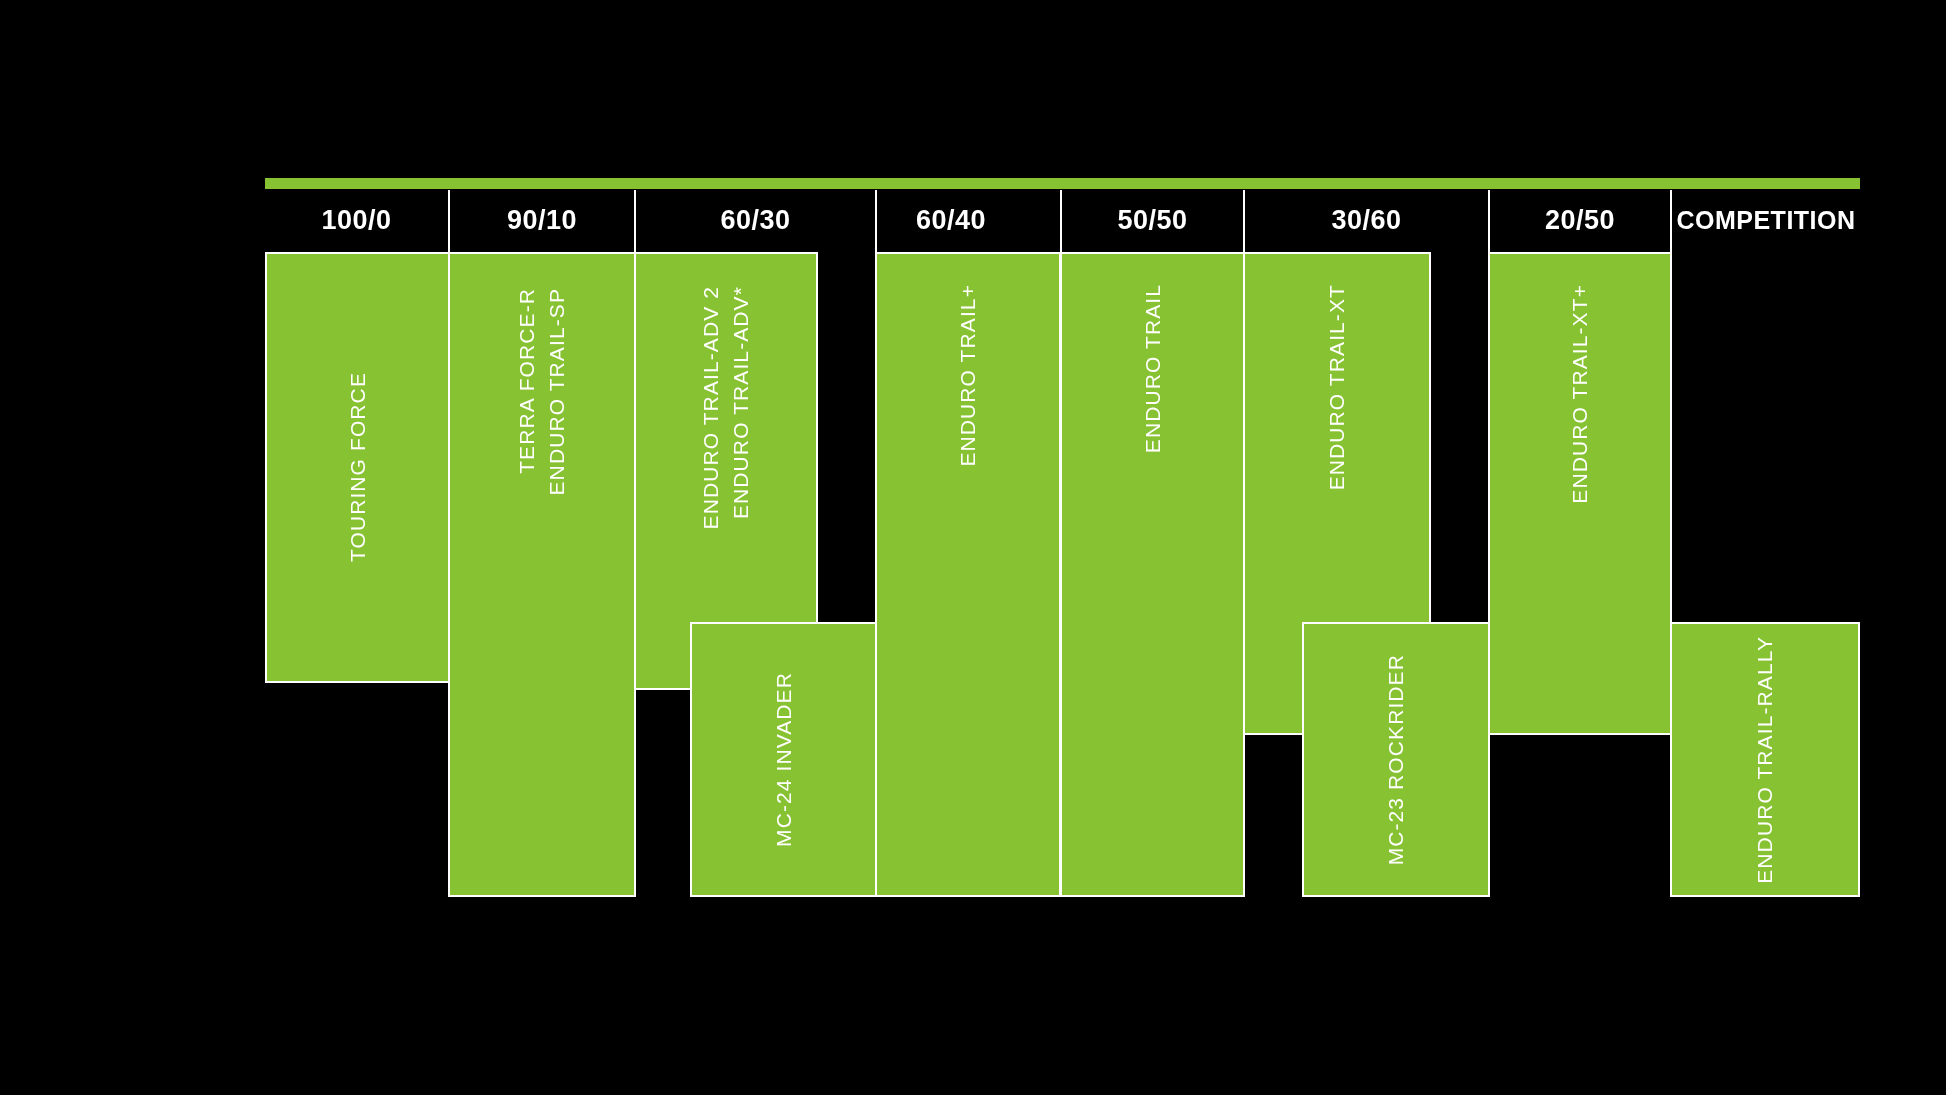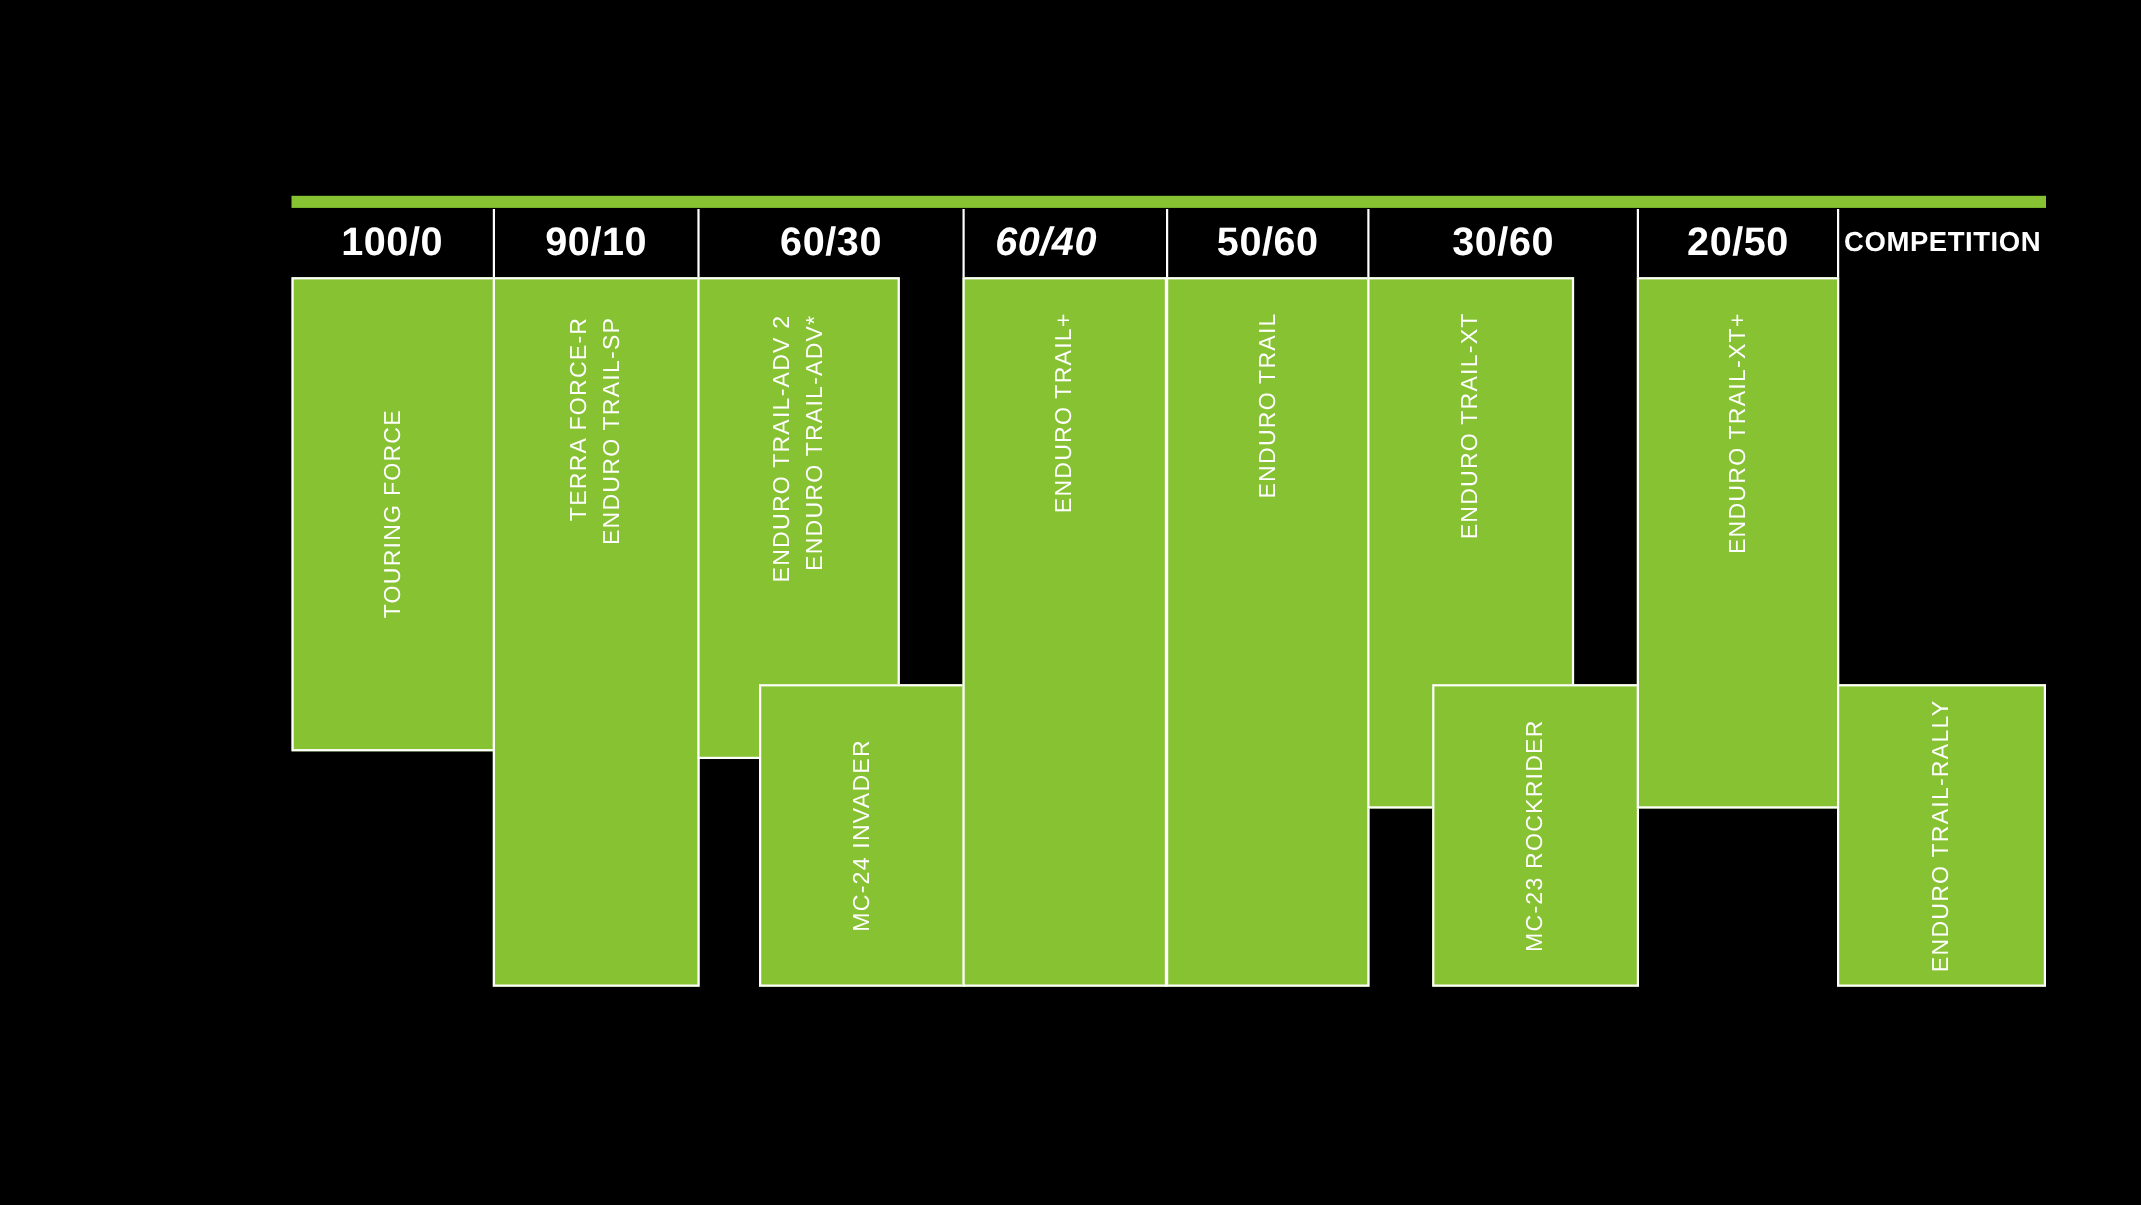--- a/index.html
+++ b/index.html
@@ -4,21 +4,21 @@
 <style>
   html,body{margin:0;padding:0;background:#000;}
   body{width:1946px;height:1095px;overflow:hidden;
        font-family:"Liberation Sans","DejaVu Sans",sans-serif;}
   #stage{position:relative;width:1946px;height:1095px;background:#000;}
 
   
   .accent-rule{position:absolute;background:#86c232;}
   .hdr-cell{position:absolute;display:flex;align-items:center;justify-content:center;
             color:#ffffff;font-weight:700;letter-spacing:.5px;
-            font-size:36px;font-stretch:condensed;}
+            font-size:27px;font-stretch:condensed;}
   .hdr-cell.small{font-size:25px;}
   .vline{position:absolute;background:#ffffff;width:2px;}
 
   
   .bar{position:absolute;background:#86c232;border:2px solid #ffffff;
        box-sizing:border-box;overflow:hidden;}
   .bar-labels{position:absolute;left:0;top:0;width:100%;height:100%;
               display:flex;align-items:center;justify-content:center;gap:6px;}
   .vlabel{writing-mode:vertical-rl;transform:rotate(180deg);
           color:#ffffff;font-size:21px;letter-spacing:1.1px;white-space:nowrap;
@@ -33,25 +33,25 @@
 
   <div class="hdr-cell" style="left:265px;top:190px;width:183px;height:60px;">
     <span>100/0</span>
   </div>
   <div class="hdr-cell" style="left:450px;top:190px;width:184px;height:60px;">
     <span>90/10</span>
   </div>
   <div class="hdr-cell" style="left:636px;top:190px;width:239px;height:60px;">
     <span>60/30</span>
   </div>
-  <div class="hdr-cell" style="left:877px;top:190px;width:148px;height:60px;font-style:italic;">
+  <div class="hdr-cell" style="left:877px;top:190px;width:148px;height:60px;">
     <span>60/40</span>
   </div>
   <div class="hdr-cell" style="left:1062px;top:190px;width:181px;height:60px;">
-    <span>50/60</span>
+    <span>50/50</span>
   </div>
   <div class="hdr-cell" style="left:1245px;top:190px;width:243px;height:60px;">
     <span>30/60</span>
   </div>
   <div class="hdr-cell" style="left:1490px;top:190px;width:180px;height:60px;">
     <span>20/50</span>
   </div>
   <div class="hdr-cell small" style="left:1672px;top:190px;width:188px;height:60px;">
     <span>COMPETITION</span>
   </div>

